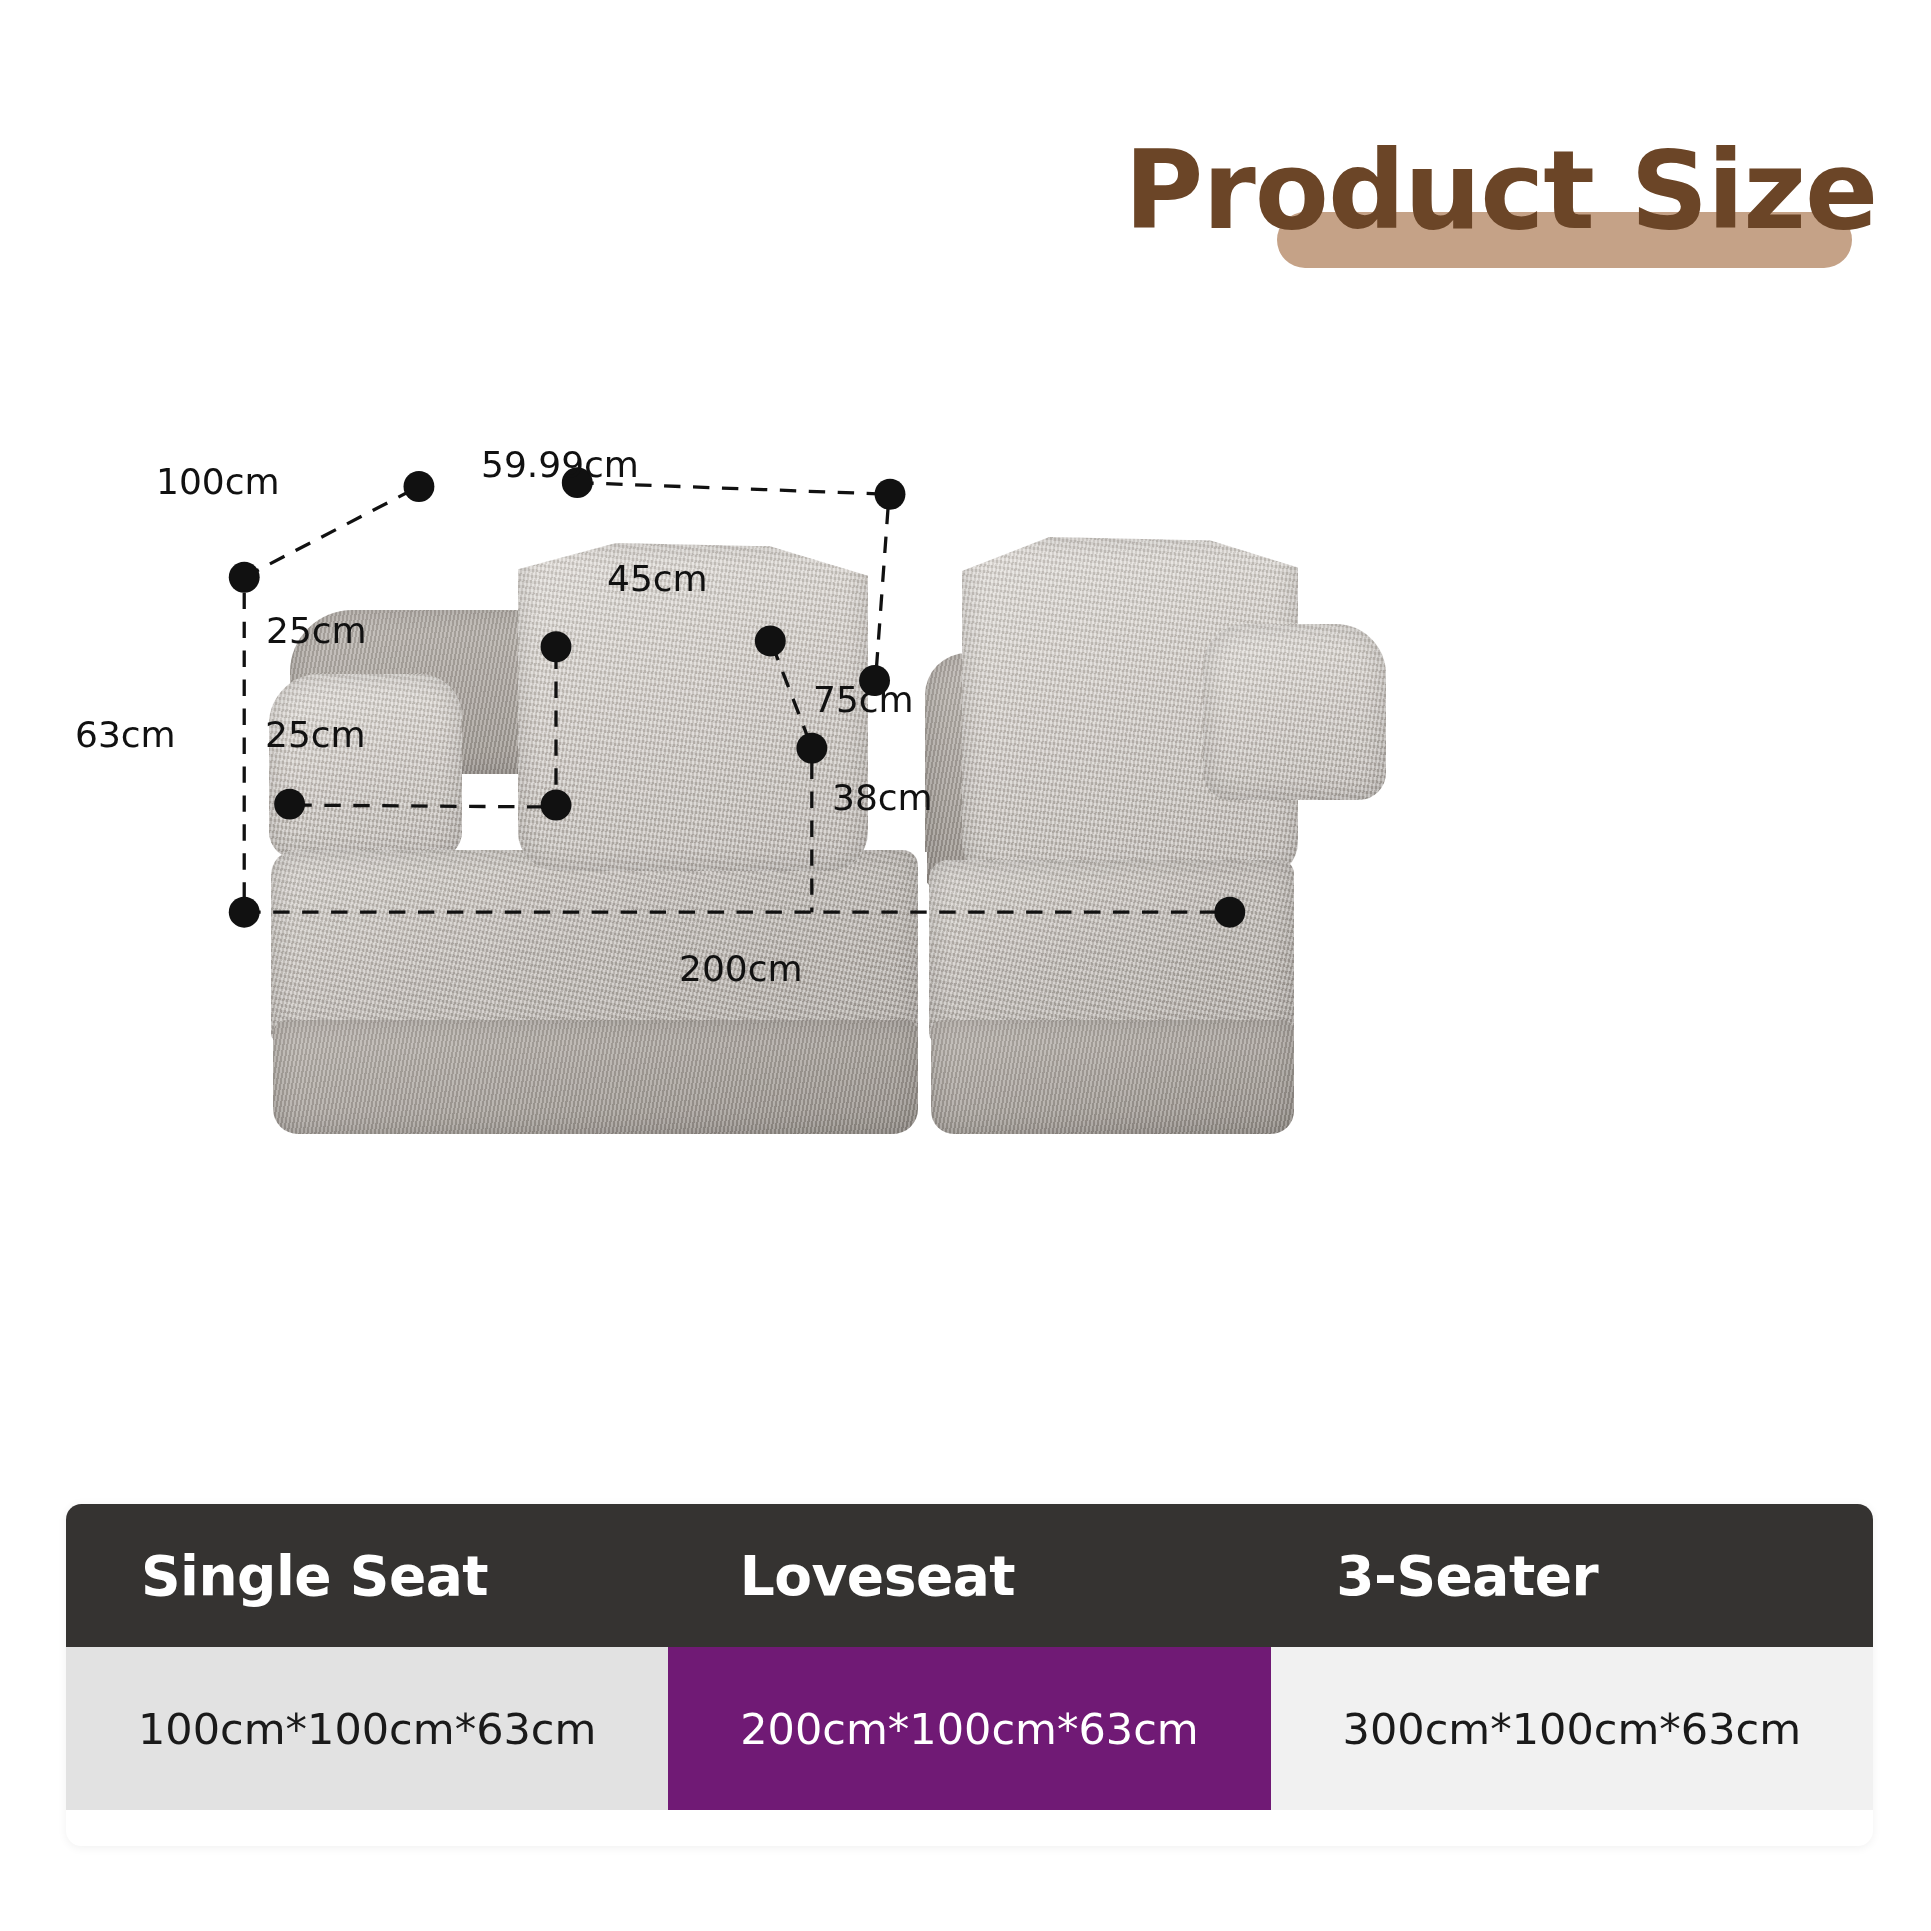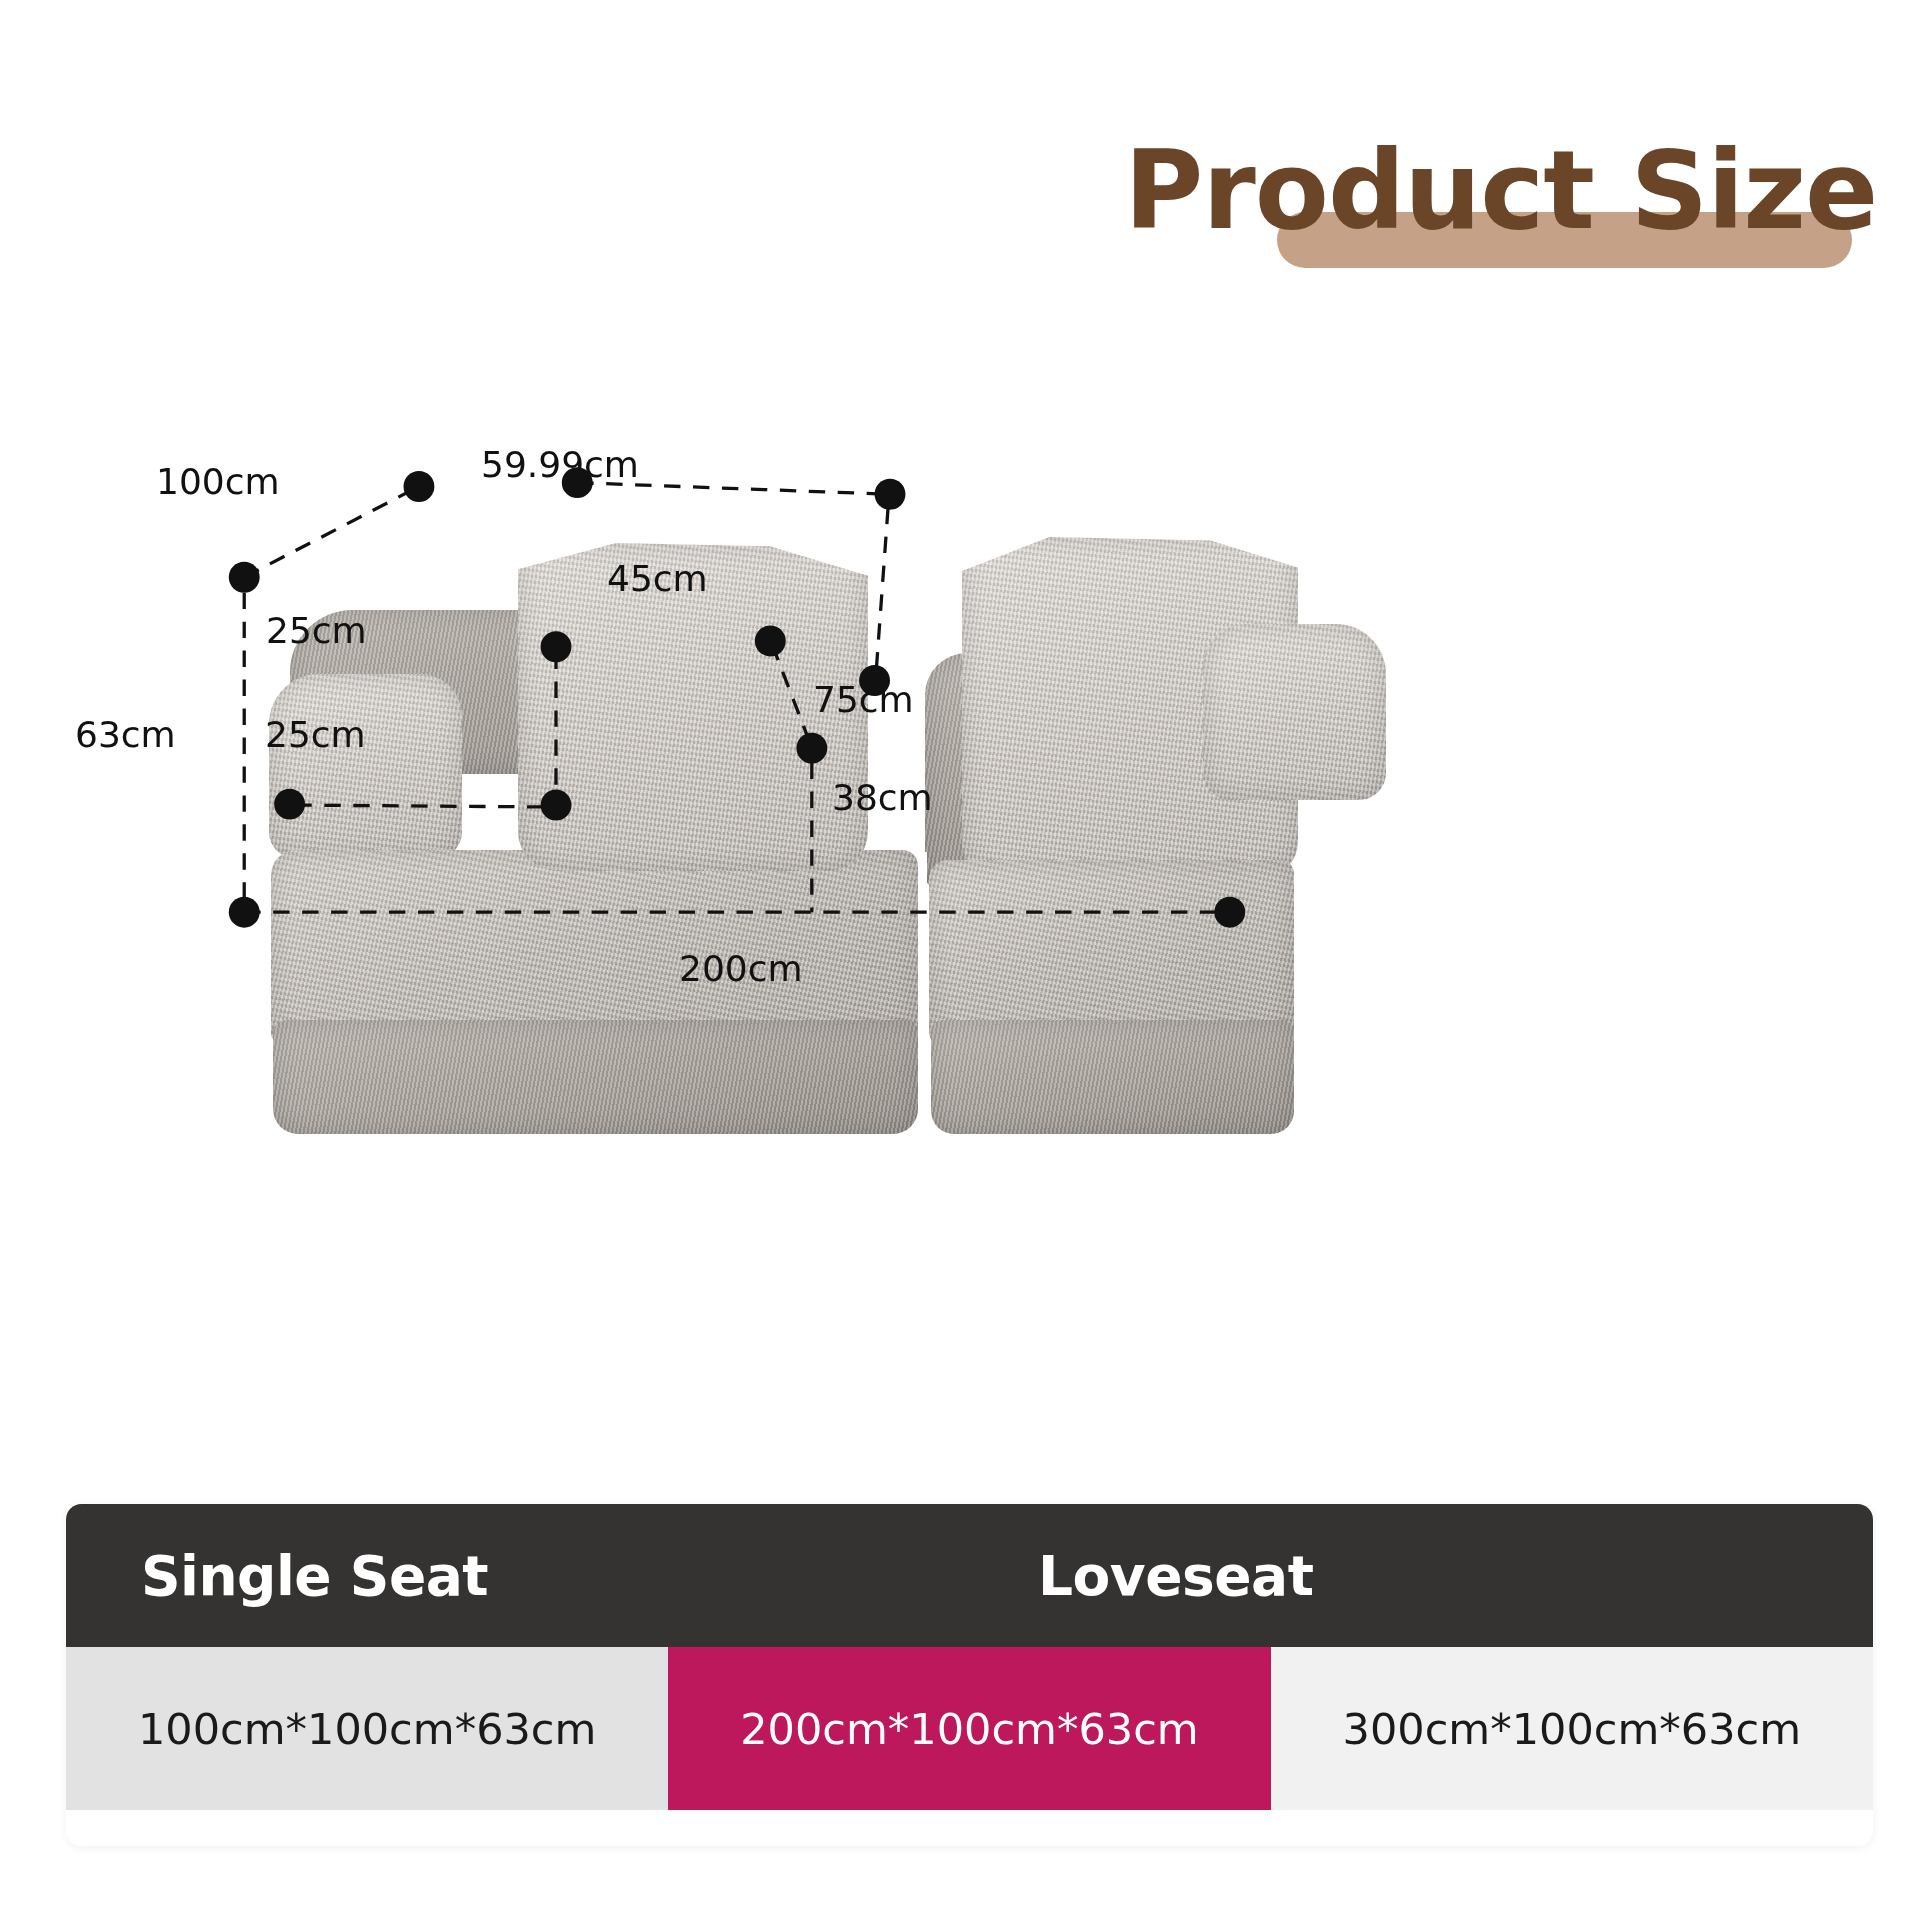--- a/index.html
+++ b/index.html
@@ -134,21 +134,21 @@
   .th-3 { justify-content: flex-start; padding-left: 60px; }
   .td {
     flex: 1 1 0;
     display: flex;
     align-items: center;
     justify-content: center;
     font-size: 43px;
     font-family: "DejaVu Sans", sans-serif;
   }
   .td-1 { background: #e2e2e2; color: #1a1a1a; }
-  .td-2 { background: #be185d; color: #ffffff; }
+  .td-2 { background: #701a75; color: #ffffff; }
   .td-3 { background: #f1f1f1; color: #1a1a1a; }
 </style>
 </head>
 <body>
 
 <div id="title-block">
   <div id="title-highlight"></div>
   <div id="title-text">Product Size</div>
 </div>
 
@@ -228,20 +228,21 @@
   <div class="dim-label" style="left:75px; top:328px;">63cm</div>
   <div class="dim-label" style="left:813px; top:261px;margin-top:32px;">75cm</div>
   <div class="dim-label" style="left:832px; top:391px;">38cm</div>
   <div class="dim-label" style="left:679px; top:562px;">200cm</div>
 </div>
 
 <div id="size-table">
   <div id="table-head">
     <div class="th th-1">Single Seat</div>
     <div class="th th-2">Loveseat</div>
+    <div class="th th-3">3-Seater</div>
   </div>
   <div id="table-body">
     <div class="td td-1">100cm*100cm*63cm</div>
     <div class="td td-2">200cm*100cm*63cm</div>
     <div class="td td-3">300cm*100cm*63cm</div>
   </div>
 </div>
 
 
 </body></html>

